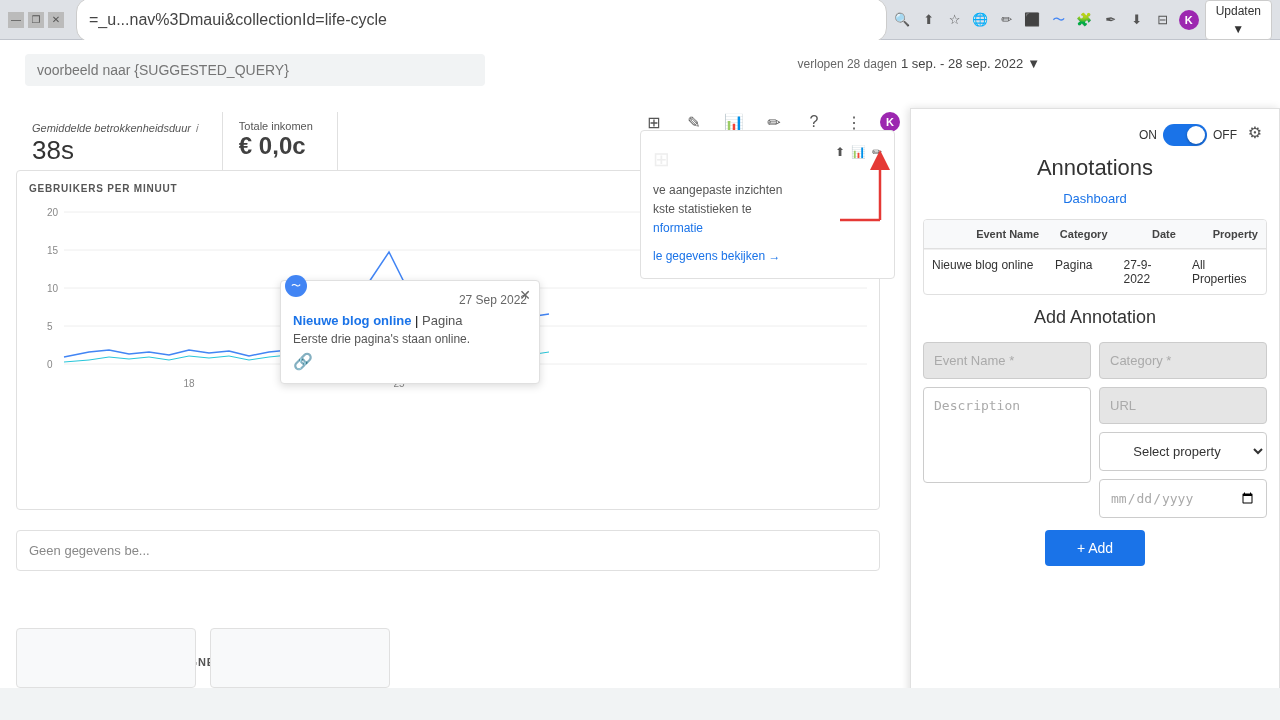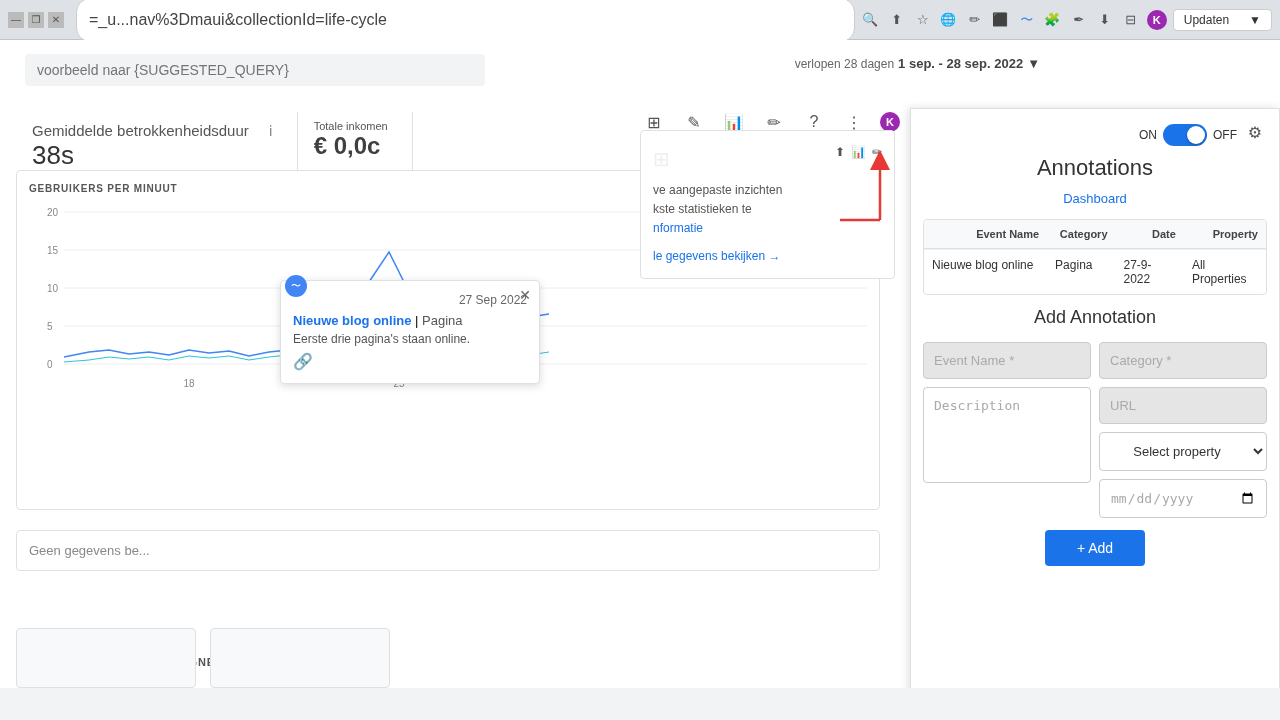--- a/index.html
+++ b/index.html
@@ -68,21 +68,21 @@
       font-weight: bold;
     }
     .update-btn {
       background: white;
       border: 1px solid #ccc;
       border-radius: 4px;
       padding: 3px 10px;
       font-size: 12px;
       cursor: pointer;
       color: #333;
-      display: flex; gap: 20px;
+      display: flex; gap: 4px; flex-direction: column;
     }
 
     
     .main-area {
       position: relative;
       width: 1280px;
       height: 648px;
       background: white;
       overflow: hidden;
     }
@@ -481,37 +481,37 @@
 <div class="main-area">
 
   <div class="ga-bg">
 
     <div style="position:absolute;top:14px;left:25px;">
       <input class="ga-search" type="text" placeholder="voorbeeld naar {SUGGESTED_QUERY}" style="">
     </div>
 
     <div class="date-range">
       <span style="font-size:12px;color:#666;">verlopen 28 dagen</span>
-      <span style="font-weight:700;text-align:right;">1 sep. - 28 sep. 2022</span>
+      <span style="font-weight:400;text-align:right;">1 sep. - 28 sep. 2022</span>
       <span>▼</span>
     </div>
 
     <div class="ga-top-icons">
       <div class="ga-icon">⊞</div>
       <div class="ga-icon">✎</div>
       <div class="ga-icon">📊</div>
       <div class="ga-icon">✏</div>
       <div class="ga-icon">?</div>
       <div class="ga-icon">⋮</div>
       <div class="browser-icon avatar" style="background:#9c27b0;">K</div>
     </div>
 
     <div style="position:absolute;top:72px;left:16px;display:flex;gap:0;">
       <div class="metric-item">
-        <div style="font-size:15px;color:#555;display:flex;align-items:center;gap:20px;">
+        <div style="font-size:11px;color:#555;display:flex;align-items:center;gap:4px;font-style:italic;">
           <span>Gemiddelde betrokkenheidsduur</span>
           <span style="color:#888;">ℹ</span>
         </div>
         <div style="font-size:26px;color:#333;font-weight:400;">38s</div>
       </div>
       <div class="metric-item">
         <div style="font-size:11px;color:#555;display:flex;align-items:center;gap:4px;">
           <span>Totale inkomen</span>
         </div>
         <div style="font-size:24px;color:#404040;font-weight:700;">€ 0,0c</div>

